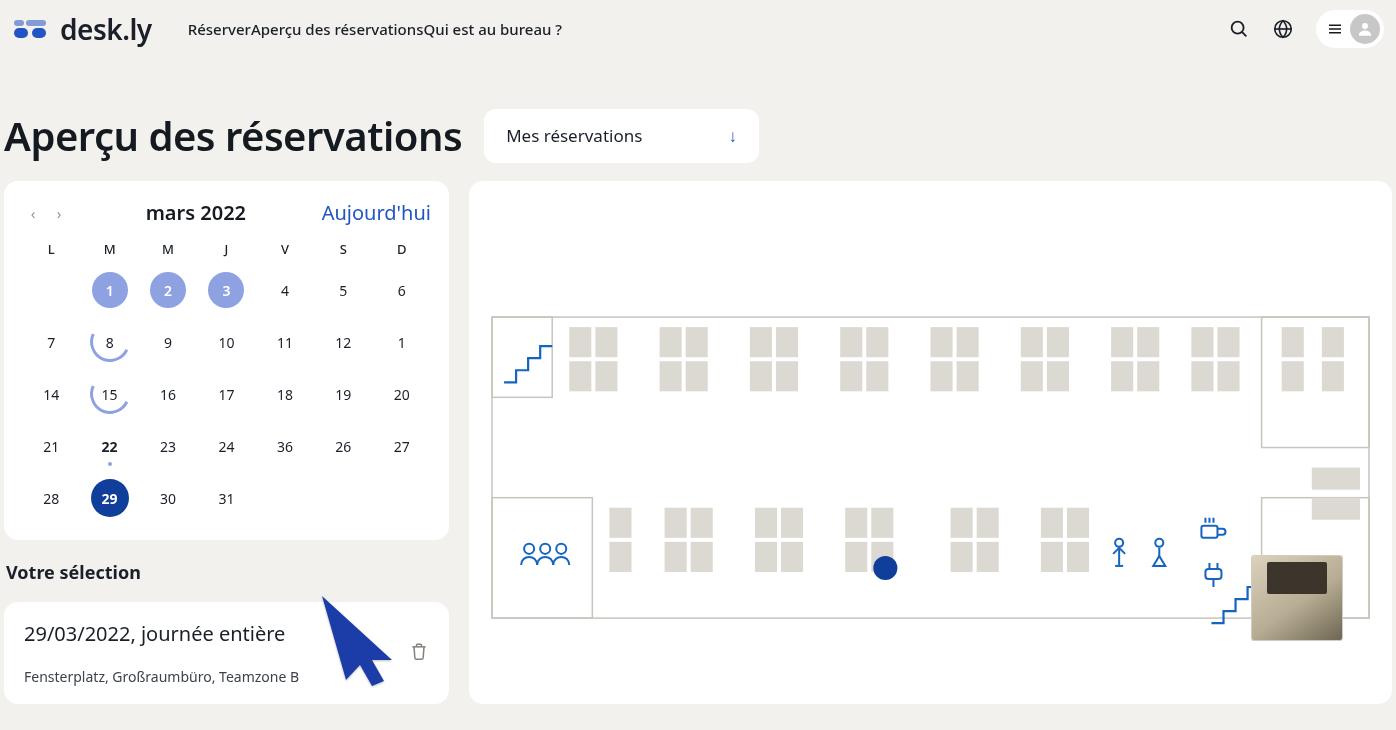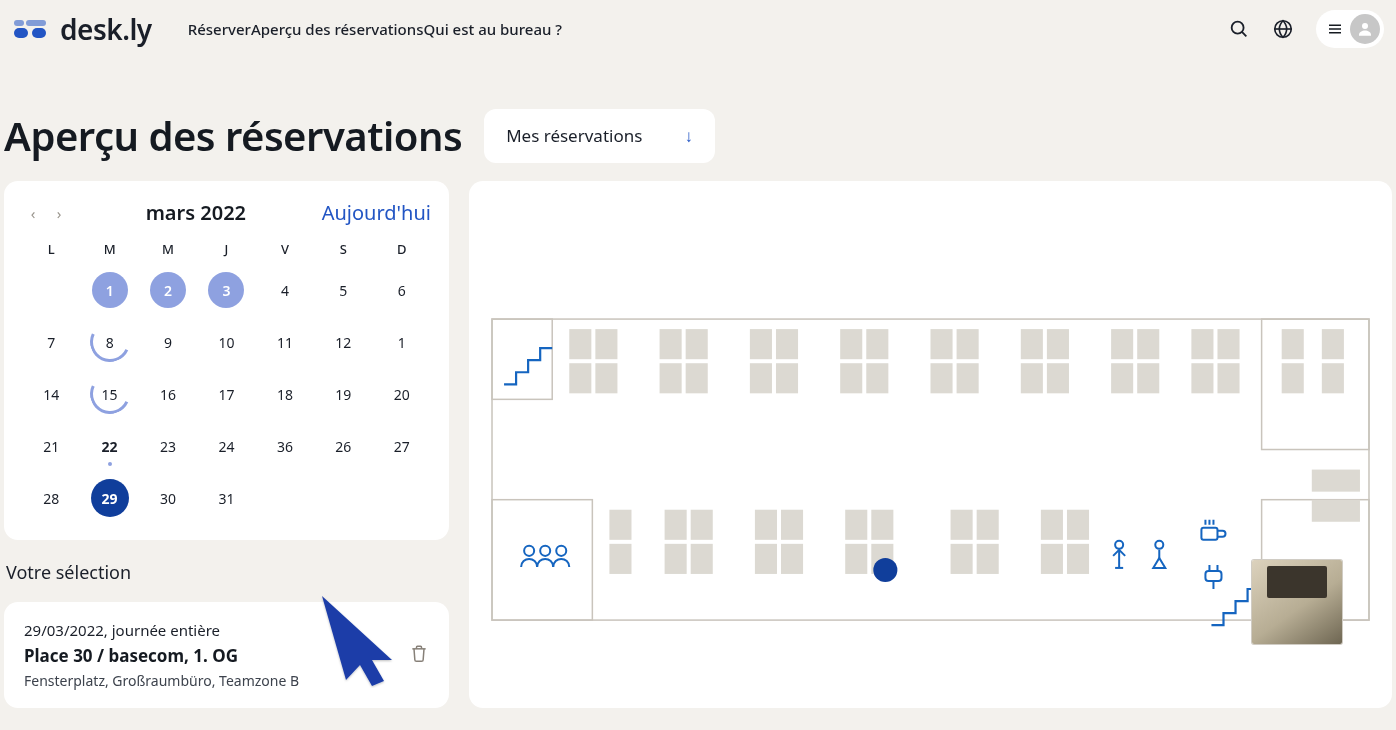--- a/index.html
+++ b/index.html
@@ -33,21 +33,21 @@
   .nav{display:flex;}
   .nav a{color:#1a1f29;text-decoration:none;font-size:15px;font-weight:500;}
   .top-right{margin-left:auto;display:flex;align-items:center;gap:22px;padding-right:4px;}
   .icon-btn{background:none;border:none;cursor:pointer;color:#1a1f29;display:flex;align-items:center;justify-content:center;padding:0;}
   .user-cluster{display:flex;align-items:center;gap:6px;background:#fff;border-radius:999px;padding:4px 4px 4px 10px;}
   .avatar{width:30px;height:30px;border-radius:50%;background:#c7c7c7;display:flex;align-items:center;justify-content:center;color:#fff;}
 
   
   .page-header{display:flex;align-items:center;gap:22px;padding:50px 4px 18px 4px;}
   .page-title{font-size:40px;font-weight:600;letter-spacing:-.5px;}
-  .dropdown{background:#fff;border-radius:12px;height:54px;display:flex;align-items:center;justify-content:space-between;gap:42px;padding:0 22px;font-size:17px;color:#1a1f29;cursor:pointer;}
+  .dropdown{background:#fff;border-radius:12px;height:54px;display:flex;align-items:center;justify-content:space-between;gap:86px;padding:0 22px;font-size:17px;color:#1a1f29;cursor:pointer;}
   .dropdown .chev{color:var(--accent-bright);font-weight:bold;}
 
   
   .content{display:flex;gap:20px;padding:0 4px;}
   .left{width:445px;display:flex;flex-direction:column;gap:18px;}
   .card{background:#fff;border-radius:14px;}
   .right{flex:1;background:#fff;border-radius:14px;position:relative;padding:10px;}
 
   
   .cal{padding:18px 18px 22px 18px;}
@@ -62,23 +62,23 @@
   .day span{z-index:1;position:relative;}
   .day.badge-soft::before{content:"";position:absolute;width:36px;height:36px;border-radius:50%;background:var(--calendar-soft);}
   .day.badge-soft span{color:#fff;font-weight:600;}
   .day.ring::before{content:"";position:absolute;width:34px;height:34px;border-radius:50%;border:3px solid var(--calendar-soft);border-right-color:transparent;border-top-color:transparent;transform:rotate(-20deg);}
   .day.bold span{font-weight:700;}
   .day.dot::after{content:"";position:absolute;bottom:0px;width:4px;height:4px;border-radius:50%;background:var(--calendar-soft);}
   .day.selected::before{content:"";position:absolute;width:38px;height:38px;border-radius:50%;background:var(--accent);}
   .day.selected span{color:#fff;font-weight:700;}
 
   
-  .sel-label{font-size:18px;color:#1a1f29;margin:2px 0 0 2px;font-weight:400;}
+  .sel-label{font-size:18px;color:#1a1f29;margin:2px 0 0 2px;font-weight:700;}
   .sel-card{padding:18px 20px;display:flex;align-items:flex-start;justify-content:space-between;position:relative;}
-  .sel-card .line1{font-size:15px;color:#1a1f29;margin-bottom:4px;}
+  .sel-card .line1{font-size:20px;color:#1a1f29;margin-bottom:20px;}
   .sel-card .line2{font-size:17px;font-weight:700;margin-bottom:4px;}
   .sel-card .line3{font-size:14px;color:#3d434d;text-align:right;}
   .trash{color:#878078;cursor:pointer;align-self:center;}
 
   
   .cursor-arrow{position:absolute;left:314px;top:588px;pointer-events:none;}
 
   
   .plan{position:absolute;inset:20px 20px 20px 20px;}
   .plan svg{width:100%;height:100%;}
@@ -268,21 +268,20 @@
             <span></span>
           </div>
         </div>
     </div>
 
     <div class="sel-label">Votre sélection</div>
 
     <div class="card sel-card">
       <div>
         <div class="line1">29/03/2022, journée entière</div>
-        <div class="line2">Place 30 / basecom, 1. OG</div>
         <div class="line3">Fensterplatz, Großraumbüro, Teamzone B</div>
       </div>
       <div class="trash">
         <svg width="20" height="22" viewBox="0 0 24 24" fill="none" stroke="currentColor" stroke-width="1.8">
             <path d="M4 7h16"></path>
             <path d="M9 7V5a1 1 0 0 1 1-1h4a1 1 0 0 1 1 1v2"></path>
             <path d="M6 7l1 13a2 2 0 0 0 2 2h6a2 2 0 0 0 2-2l1-13"></path>
           </svg>
       </div>
     </div>

